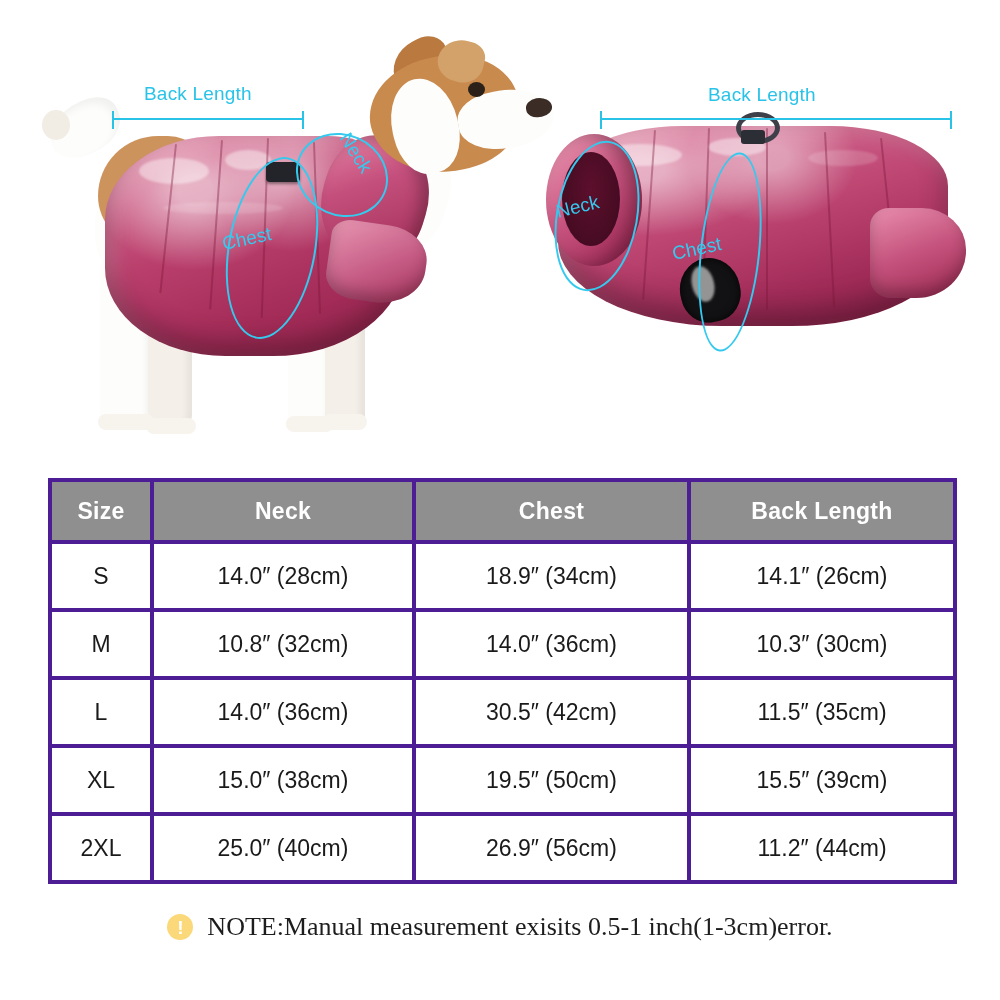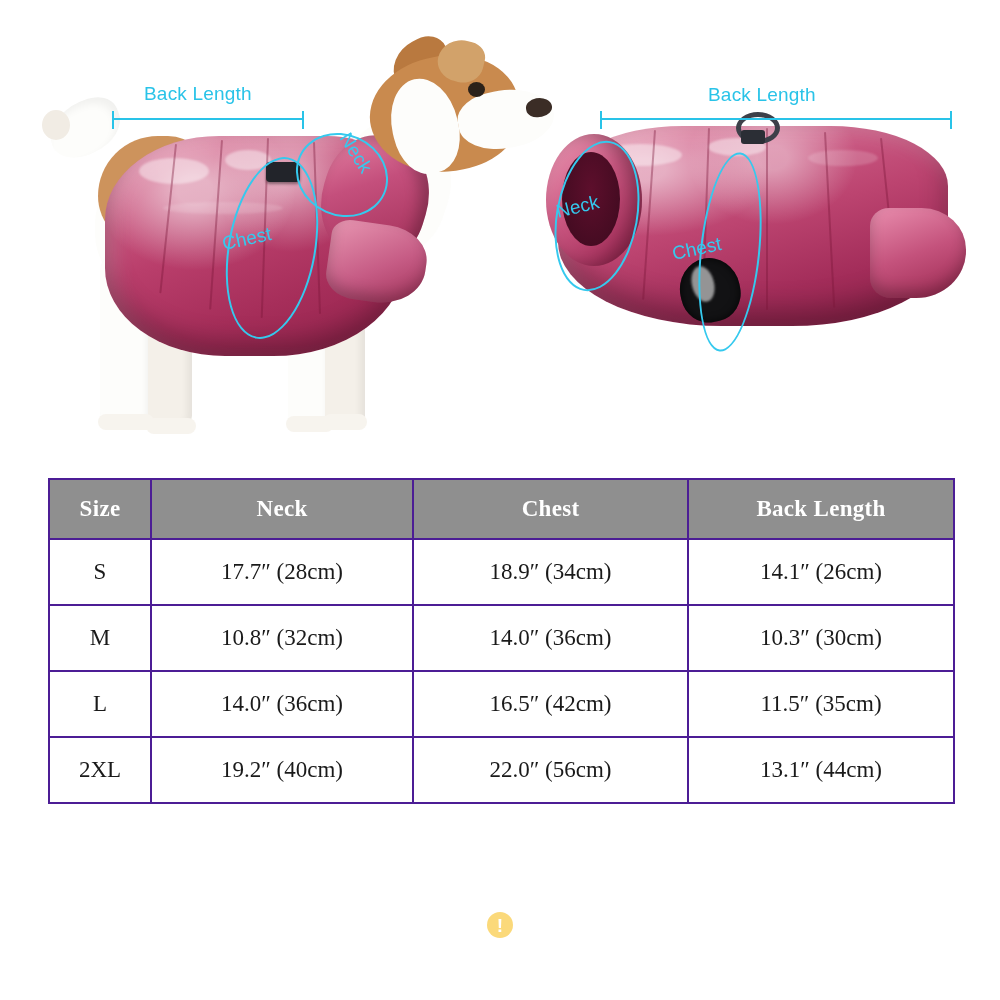--- a/index.html
+++ b/index.html
@@ -317,23 +317,23 @@
     top: 478px;
     width: 905px;
   }
   table.size-table {
     width: 100%;
     border-collapse: collapse;
     table-layout: fixed;
   }
   table.size-table th,
   table.size-table td {
-    border: 2px solid #4c1d95;
+    border: 4px solid #4c1d95;
     text-align: center;
-    font-family: Liberation Serif, serif;
+    font-family: Liberation Sans, sans-serif;
     margin-top: 48px;
   }
   table.size-table thead th {
     background: #8f8f8f;
     color: #ffffff;
     font-size: 23px;
     font-weight: bold;
     height: 56px;
     letter-spacing: .3px;
   }
@@ -476,41 +476,48 @@
       <tr>
         <th>Size</th>
         <th>Neck</th>
         <th>Chest</th>
         <th>Back Length</th>
       </tr>
     </thead>
     <tbody>
       <tr>
         <td>S</td>
-        <td>17.7″ (28cm)</td>
+        <td>14.0″ (28cm)</td>
         <td>18.9″ (34cm)</td>
         <td>14.1″ (26cm)</td>
       </tr>
       <tr>
         <td>M</td>
         <td>10.8″ (32cm)</td>
         <td>14.0″ (36cm)</td>
         <td>10.3″ (30cm)</td>
       </tr>
       <tr>
         <td>L</td>
         <td>14.0″ (36cm)</td>
-        <td>16.5″ (42cm)</td>
+        <td>30.5″ (42cm)</td>
         <td>11.5″ (35cm)</td>
       </tr>
       <tr>
+        <td>XL</td>
+        <td>15.0″ (38cm)</td>
+        <td>19.5″ (50cm)</td>
+        <td>15.5″ (39cm)</td>
+      </tr>
+      <tr>
         <td>2XL</td>
-        <td>19.2″ (40cm)</td>
-        <td>22.0″ (56cm)</td>
-        <td>13.1″ (44cm)</td>
+        <td>25.0″ (40cm)</td>
+        <td>26.9″ (56cm)</td>
+        <td>11.2″ (44cm)</td>
       </tr>
     </tbody>
   </table>
 </div>
 
 <div class="note">
   <div class="note-badge">!</div>
+  <div class="note-text">NOTE:Manual measurement exisits 0.5-1 inch(1-3cm)error.</div>
 </div>
 
 </body></html>

